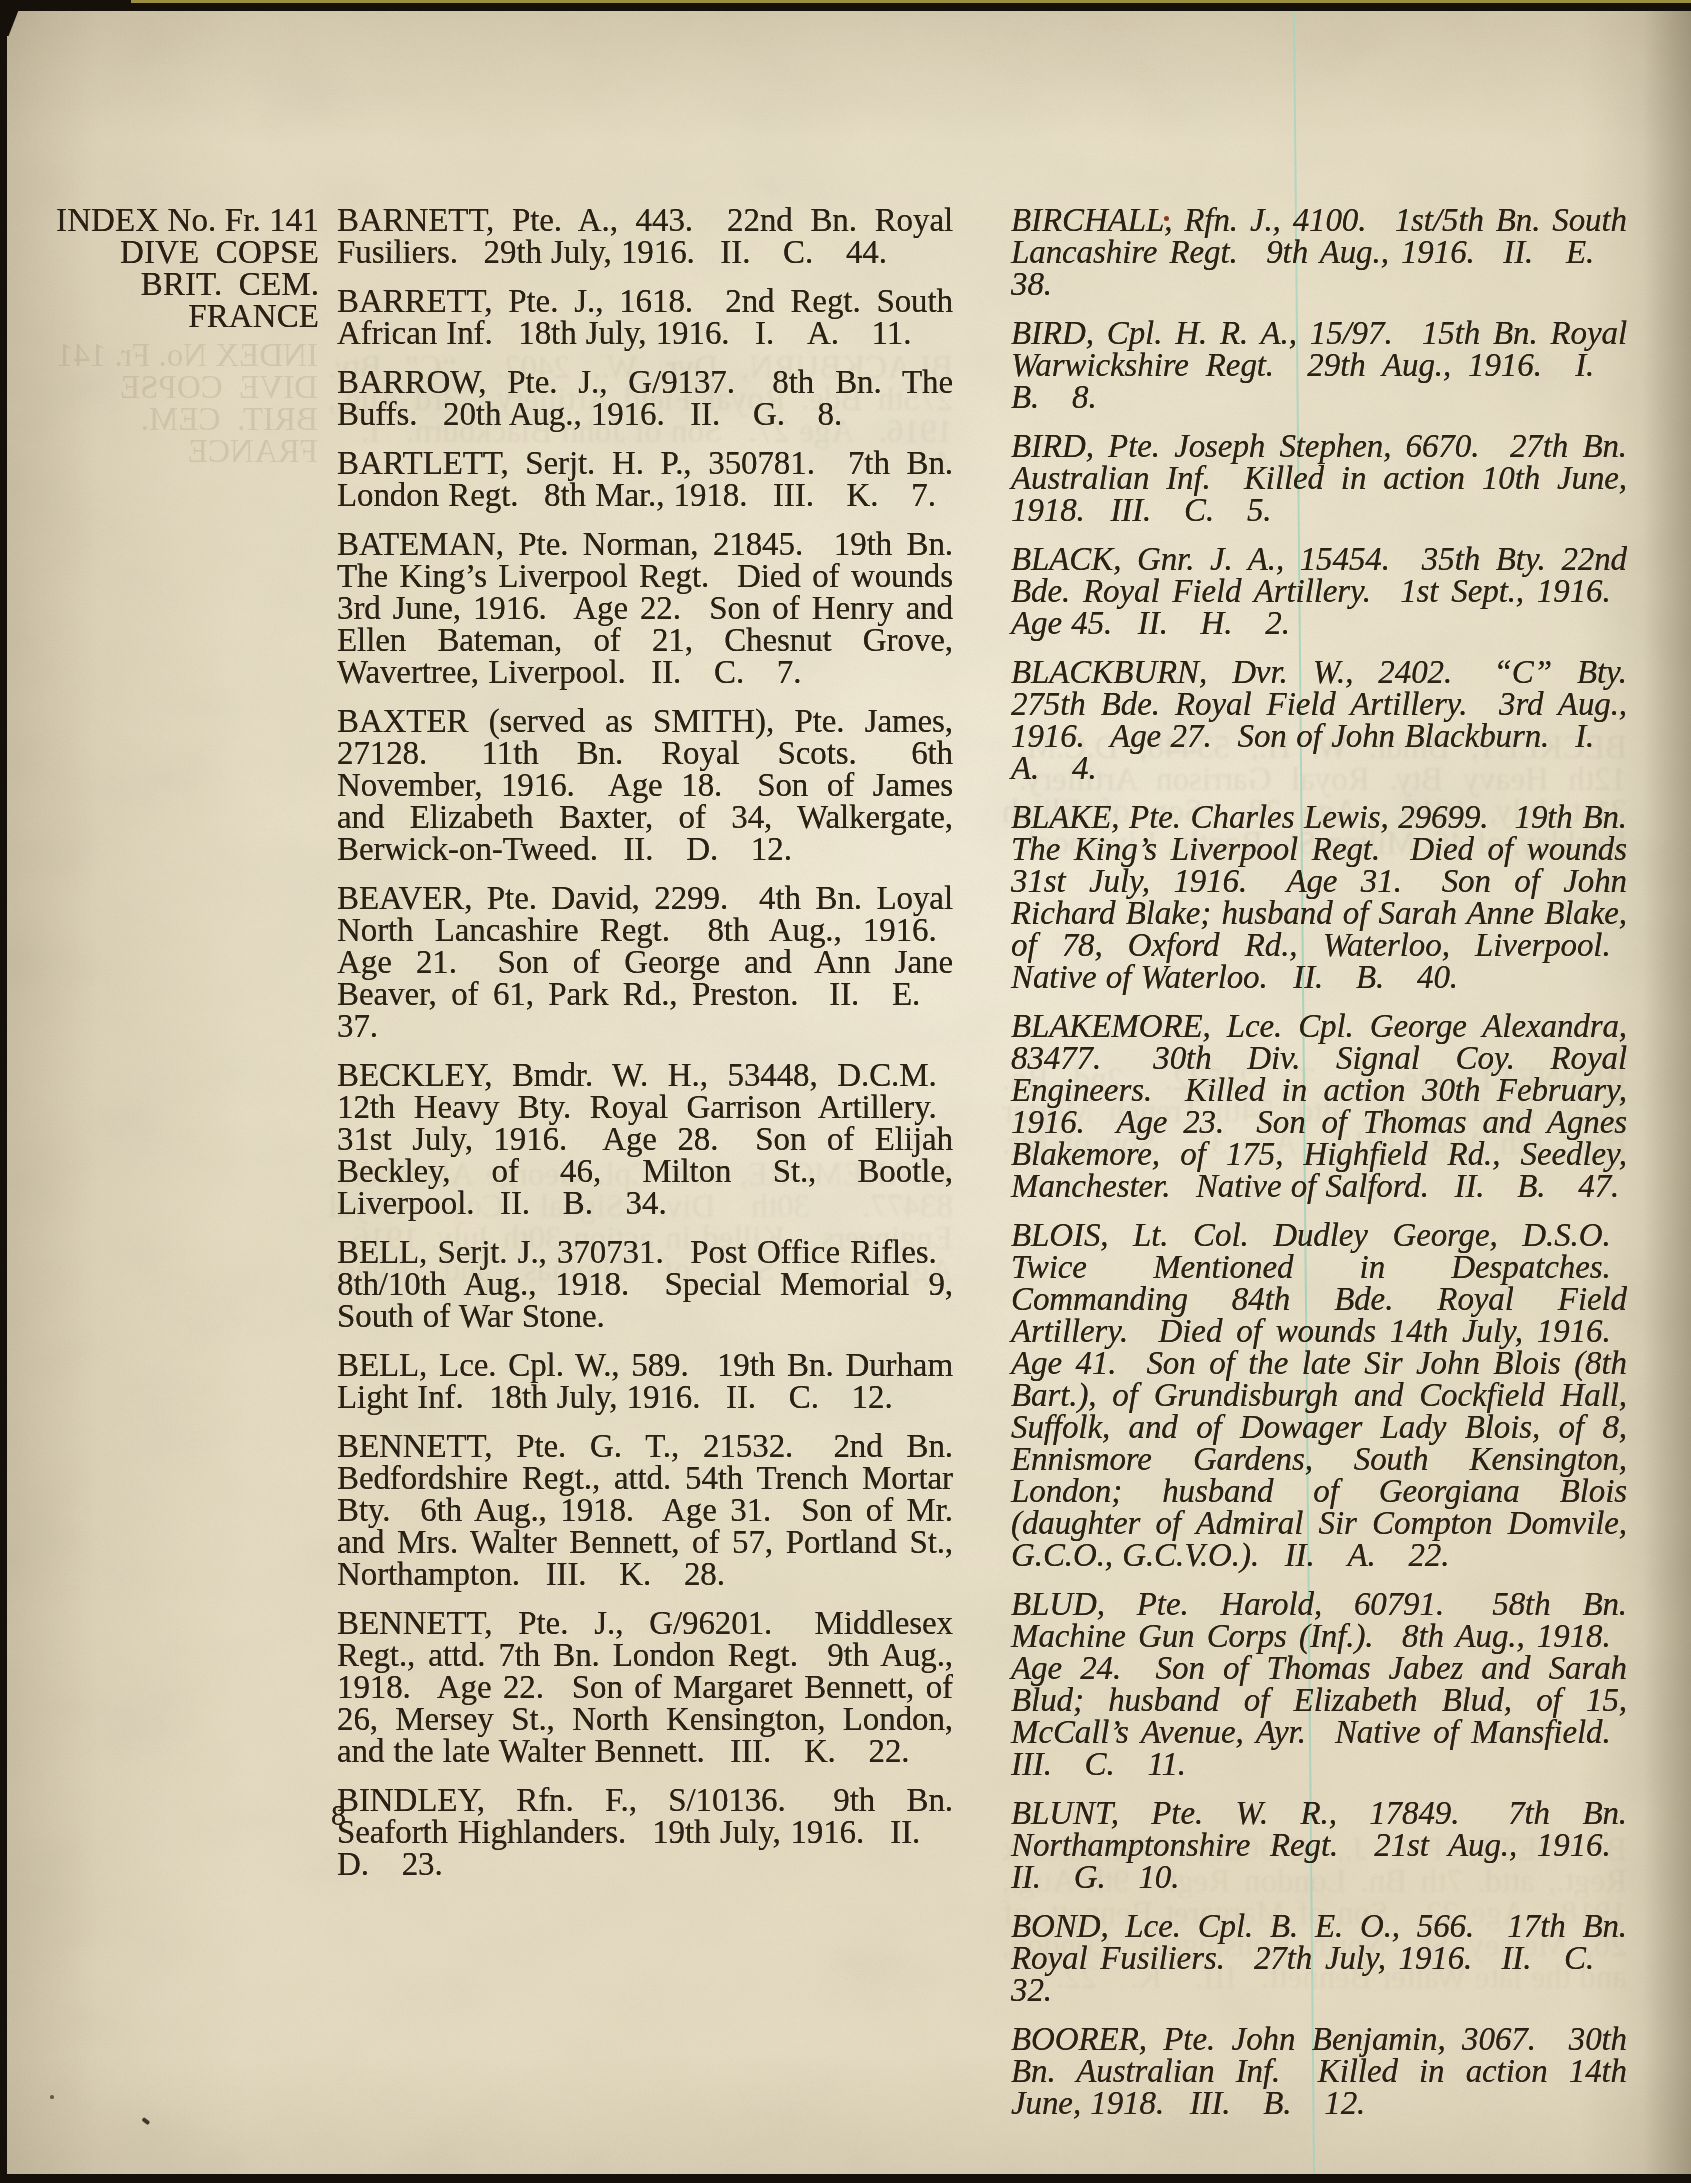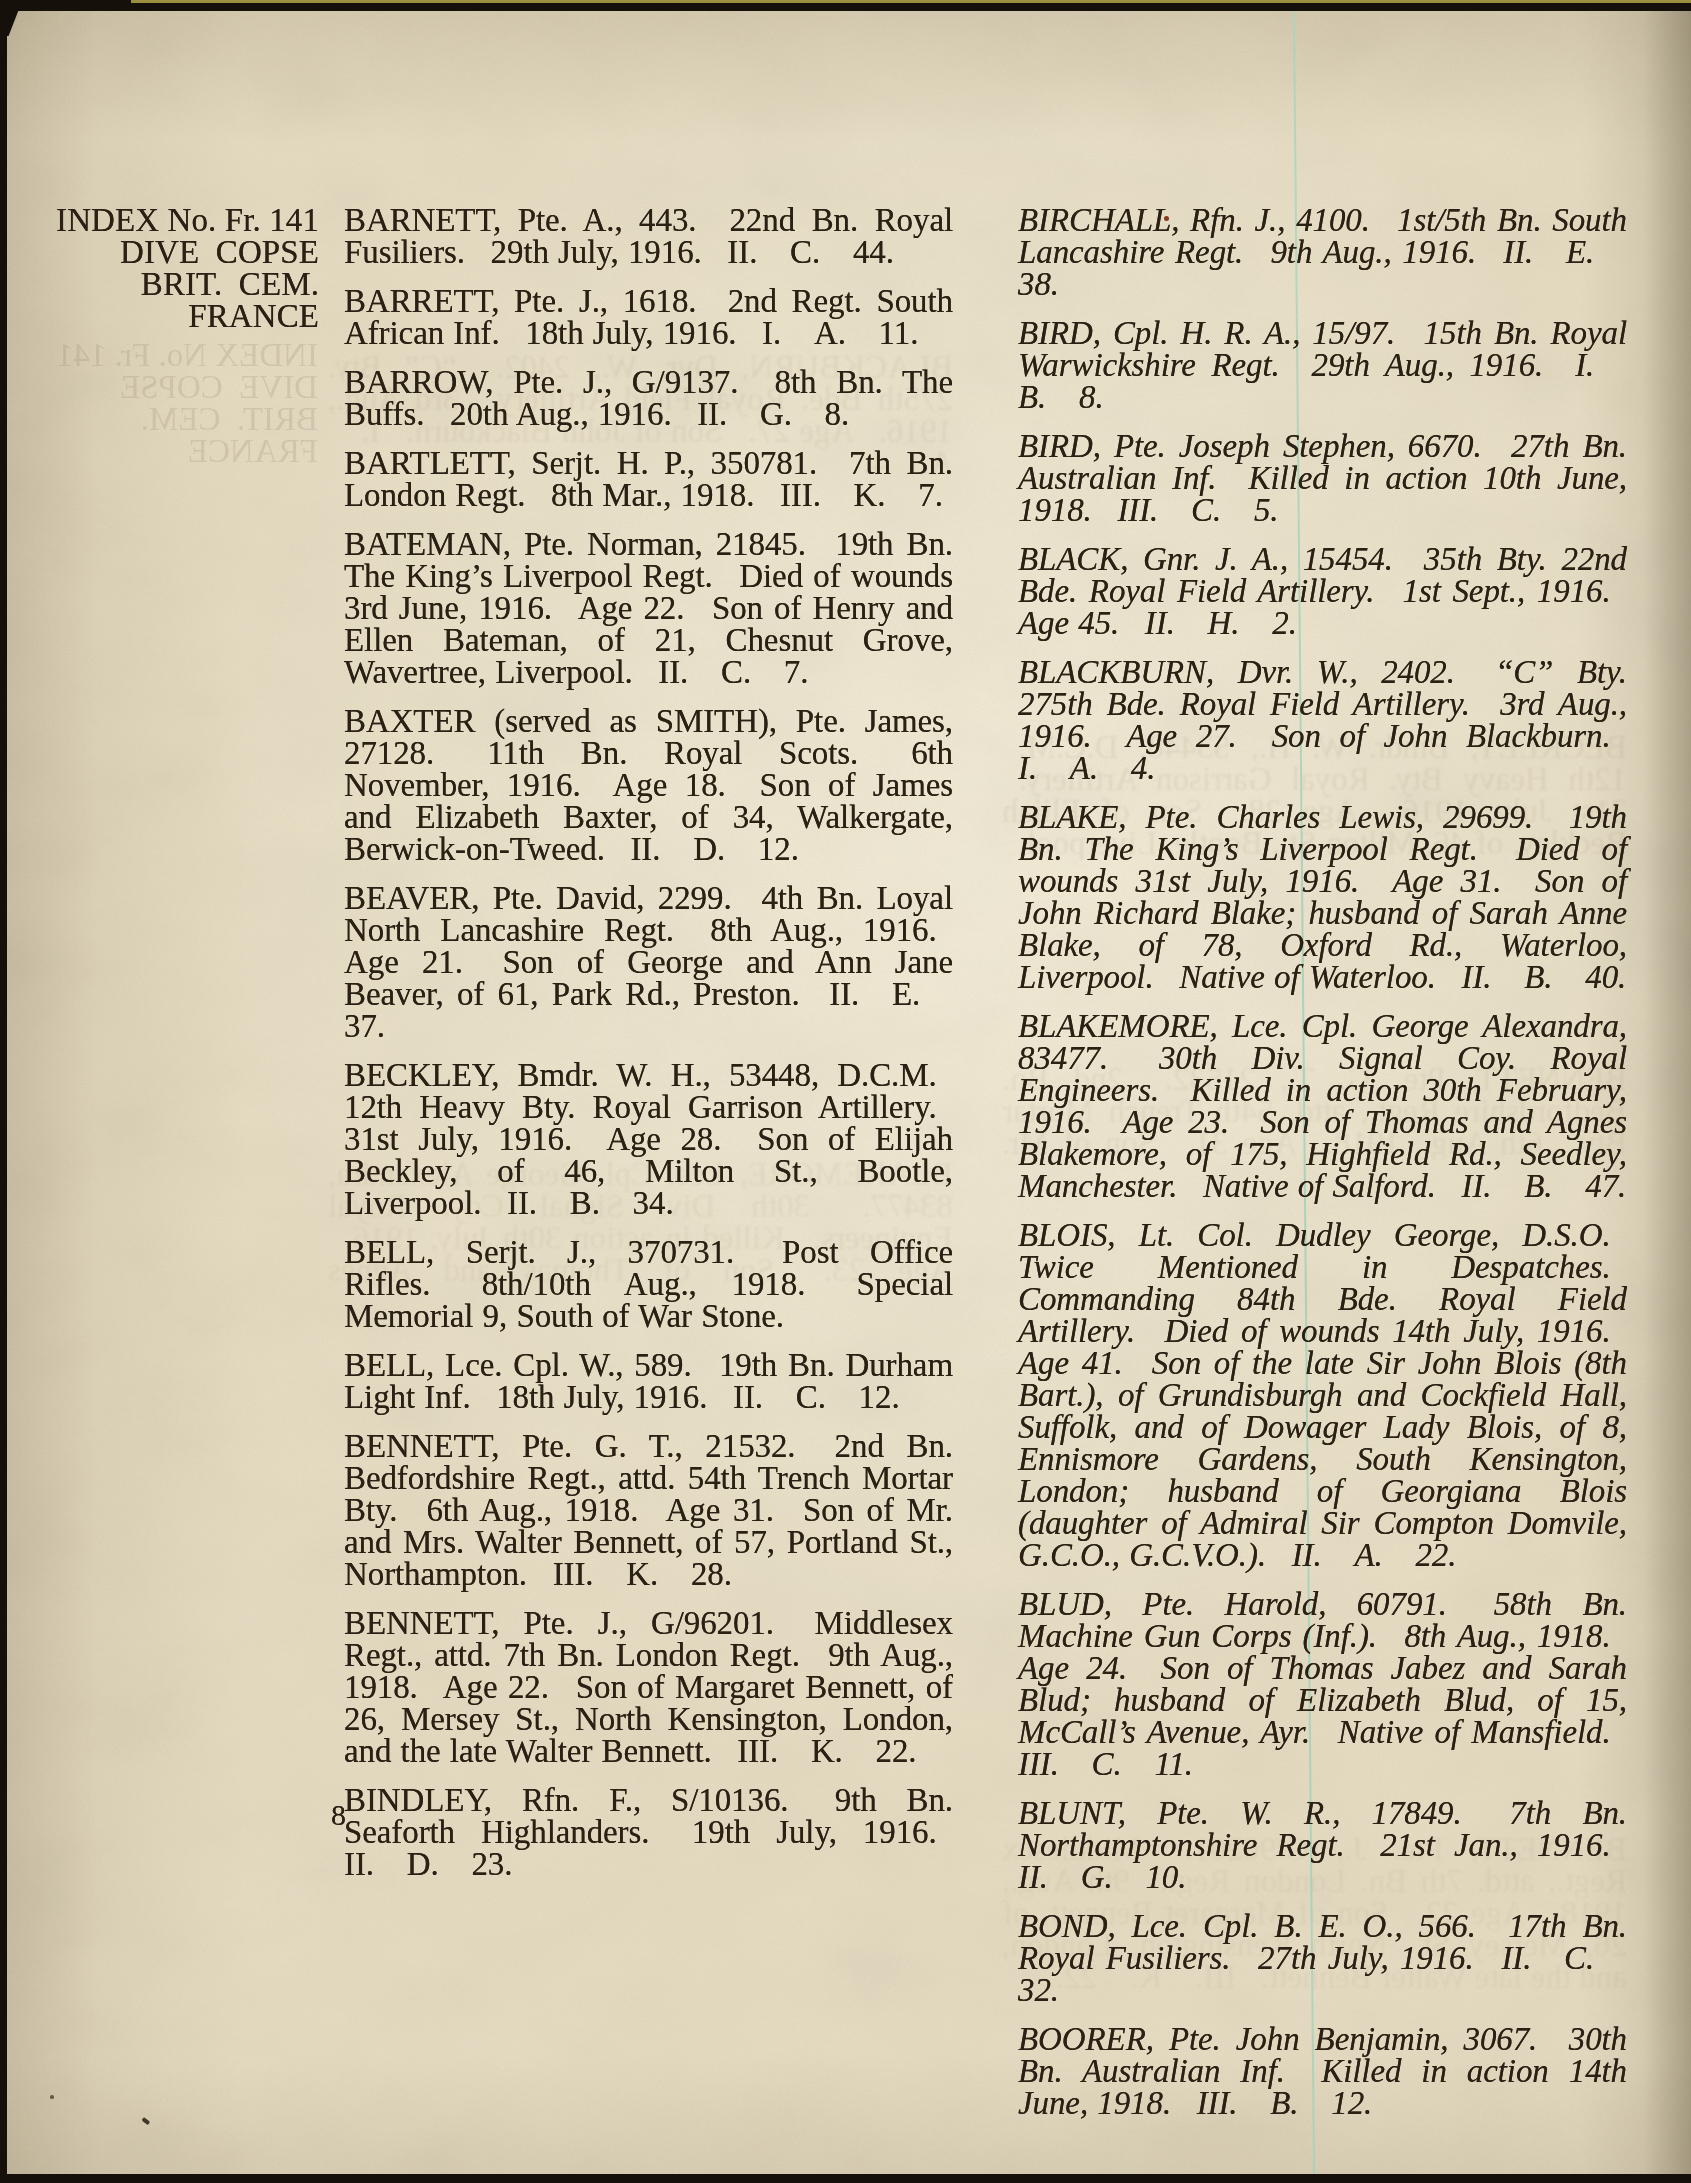--- a/index.html
+++ b/index.html
@@ -15,21 +15,21 @@
       linear-gradient(180deg, rgba(112,98,66,0.16), rgba(112,98,66,0) 142px),
       linear-gradient(0deg, rgba(112,98,66,0.12), rgba(112,98,66,0) 127px),
       var(--paper,#e8dec4);
   }
   .abs{position:absolute;}
   
   .column{position:absolute; width:625px; z-index:3;}
   .col-left{left:328px; top:204px;}
   .col-right{left:1002px; top:204px;font-style:italic;}
   .entry{
-    font-size:33px; line-height:32px; margin:0 0 17px 16px;
+    font-size:33px; line-height:32px; margin:0 0 17px 9px;
     text-align:justify; text-align-last:left;
     letter-spacing:-0.1px; word-spacing:1.1px;
     text-shadow:0 0 0.4px rgba(43,33,20,0.85);
   }
   
   .loc-header{
     position:absolute; left:49px; top:204px; width:270px; z-index:3;
     text-align:right; font-size:33px; line-height:32px;
     letter-spacing:0.1px; text-shadow:0 0 0.4px rgba(43,33,20,0.85);
   }
@@ -130,21 +130,21 @@
 
   <p class="entry">BIRCHALL, Rfn. J., 4100.  1st/5th Bn. South Lancashire Regt.  9th Aug., 1916.  II.  E.  38.</p>
       <p class="entry">BIRD, Cpl. H. R. A., 15/97.  15th Bn. Royal Warwickshire Regt.  29th Aug., 1916.  I.  B.  8.</p>
       <p class="entry">BIRD, Pte. Joseph Stephen, 6670.  27th Bn. Australian Inf.  Killed in action 10th June, 1918.  III.  C.  5.</p>
       <p class="entry">BLACK, Gnr. J. A., 15454.  35th Bty. 22nd Bde. Royal Field Artillery.  1st Sept., 1916.  Age 45.  II.  H.  2.</p>
       <p class="entry">BLACKBURN, Dvr. W., 2402.  “C” Bty. 275th Bde. Royal Field Artillery.  3rd Aug., 1916.  Age 27.  Son of John Blackburn.  I.  A.  4.</p>
       <p class="entry">BLAKE, Pte. Charles Lewis, 29699.  19th Bn. The King’s Liverpool Regt.  Died of wounds 31st July, 1916.  Age 31.  Son of John Richard Blake; husband of Sarah Anne Blake, of 78, Oxford Rd., Waterloo, Liverpool.  Native of Waterloo.  II.  B.  40.</p>
       <p class="entry">BLAKEMORE, Lce. Cpl. George Alexandra, 83477.  30th Div. Signal Coy. Royal Engineers.  Killed in action 30th February, 1916.  Age 23.  Son of Thomas and Agnes Blakemore, of 175, Highfield Rd., Seedley, Manchester.  Native of Salford.  II.  B.  47.</p>
       <p class="entry">BLOIS, Lt. Col. Dudley George, D.S.O.  Twice Mentioned in Despatches.  Commanding 84th Bde. Royal Field Artillery.  Died of wounds 14th July, 1916.  Age 41.  Son of the late Sir John Blois (8th Bart.), of Grundisburgh and Cockfield Hall, Suffolk, and of Dowager Lady Blois, of 8, Ennismore Gardens, South Kensington, London; husband of Georgiana Blois (daughter of Admiral Sir Compton Domvile, G.C.O., G.C.V.O.).  II.  A.  22.</p>
       <p class="entry">BLUD, Pte. Harold, 60791.  58th Bn. Machine Gun Corps (Inf.).  8th Aug., 1918.  Age 24.  Son of Thomas Jabez and Sarah Blud; husband of Elizabeth Blud, of 15, McCall’s Avenue, Ayr.  Native of Mansfield.  III.  C.  11.</p>
-      <p class="entry">BLUNT, Pte. W. R., 17849.  7th Bn. Northamptonshire Regt.  21st Jan., 1916.  II.  G.  10.</p>
+      <p class="entry">BLUNT, Pte. W. R., 17849.  7th Bn. Northamptonshire Regt.  21st Aug., 1916.  II.  G.  10.</p>
       <p class="entry">BOND, Lce. Cpl. B. E. O., 566.  17th Bn. Royal Fusiliers.  27th July, 1916.  II.  C.  32.</p>
       <p class="entry">BOORER, Pte. John Benjamin, 3067.  30th Bn. Australian Inf.  Killed in action 14th June, 1918.  III.  B.  12.</p>
     </div>
 
   <div class="page-number">8</div>
 
   <div class="speck speck-red"></div>
   <div class="speck speck-tick"></div>
   <div class="speck speck-a"></div>
   <div class="speck speck-b"></div>

